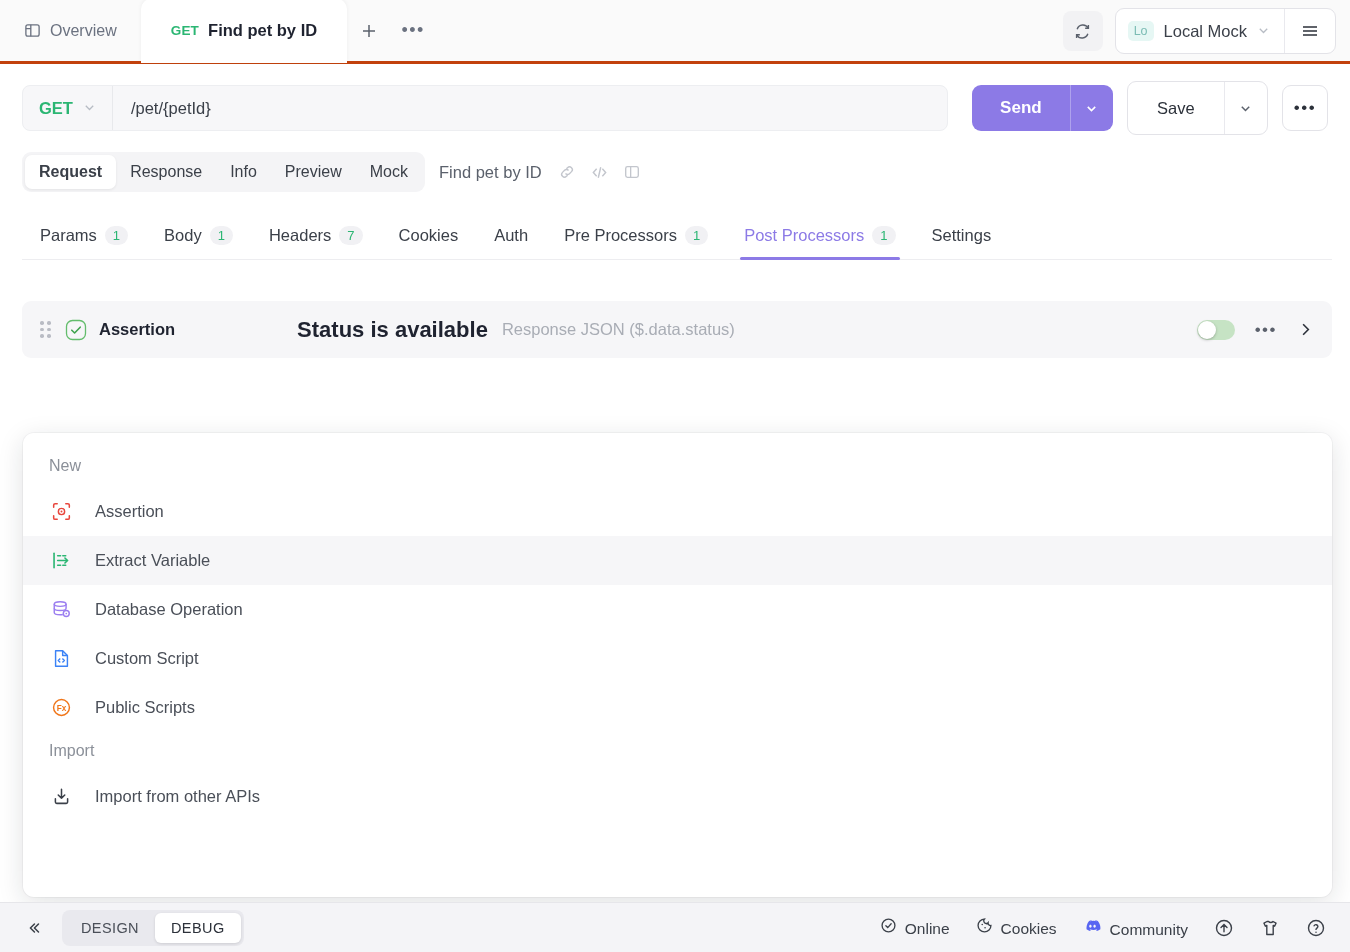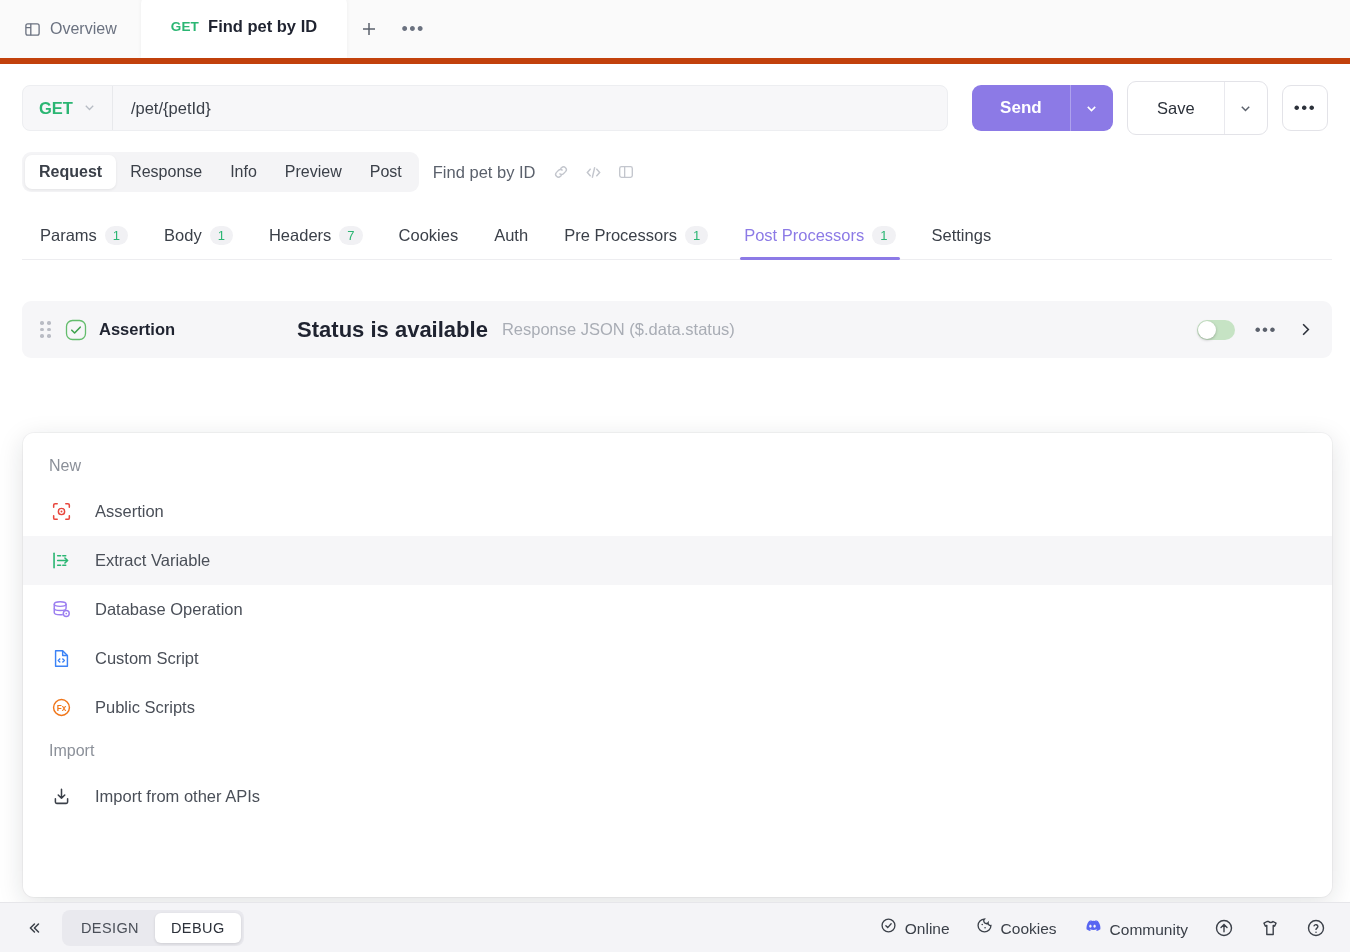--- a/index.html
+++ b/index.html
@@ -7,22 +7,22 @@
     width: 1350px; height: 952px;
     font-family: "Liberation Sans", sans-serif;
     background: #ffffff; overflow: hidden;
     -webkit-font-smoothing: antialiased;
   }
   .app { position: relative; width: 1350px; height: 952px; background: #fff; }
 
   
   .tabbar {
     position: absolute; top: 0; left: 0; width: 1350px; height: 64px;
-    background: #fafafa; border-bottom: 6px solid #c2410c;
-    display: flex; align-items: flex-end;
+    background: #fafafa; border-bottom: 3px solid #c2410c;
+    display: flex; align-items: center;
   }
   .tab {
     display: flex; align-items: center; gap: 9px;
     height: 58px; padding: 0 24px; cursor: pointer;
     font-size: 16px; color: #6b7280; margin-bottom: 0;
   }
   .tab .ovicon { display: flex; align-items: center; }
   .tab.active {
     background: #ffffff; color: #1f2330;
     border-radius: 10px 10px 0 0; height: 64px;
@@ -258,20 +258,45 @@
       <span class="tab-title">Find pet by ID</span>
     </div>
 
     <div class="tab-plus">
       <svg width="20" height="20" viewBox="0 0 20 20" stroke="#5b616c" stroke-width="1.5">
           <path d="M10 4v12M4 10h12"></path>
         </svg>
     </div>
     <div class="tab-more">•••</div>
 
+    <div class="tabbar-right">
+      <div class="refresh-btn">
+        <svg width="19" height="19" viewBox="0 0 20 20" fill="none" stroke="#5b616c" stroke-width="1.5">
+          <path d="M16 6.5A6.3 6.3 0 0 0 4.4 7.6M4 13.5A6.3 6.3 0 0 0 15.6 12.4"></path>
+          <path d="M16.2 3.2v3.4h-3.4M3.8 16.8v-3.4h3.4"></path>
+        </svg>
+      </div>
+      <div class="env-group">
+        <div class="env-sel">
+          <span class="env-chip">Lo</span>
+          <span class="env-name">Local Mock</span>
+          <span class="chev">
+            <svg width="13" height="13" viewBox="0 0 14 14" fill="none" stroke="#b7bcc4" stroke-width="1.4">
+                <path d="M3 5.2L7 9.2l4-4"></path>
+              </svg>
+          </span>
+        </div>
+        <div class="divider"></div>
+        <div class="menu-btn">
+          <svg width="20" height="20" viewBox="0 0 20 20" stroke="#2c313a" stroke-width="1.7">
+              <path d="M3 6h14M3 10h14M3 14h14"></path>
+            </svg>
+        </div>
+      </div>
+    </div>
   </div>
 
   <div class="urlrow">
     <div class="url-input-wrap">
       <div class="method-sel">
         <span class="m">GET</span>
         <span class="chev">
           <svg width="13" height="13" viewBox="0 0 14 14" fill="none" stroke="#b7bcc4" stroke-width="1.4">
               <path d="M3 5.2L7 9.2l4-4"></path>
             </svg>
@@ -302,21 +327,21 @@
 
     <div class="more-btn">•••</div>
   </div>
 
   <div class="subtabs">
     <div class="pillgroup">
       <div class="pill active">Request</div>
       <div class="pill">Response</div>
       <div class="pill">Info</div>
       <div class="pill">Preview</div>
-      <div class="pill">Post</div>
+      <div class="pill">Mock</div>
     </div>
     <div class="subtitle-text">Find pet by ID</div>
     <div class="sub-icons">
       <span>
         <svg width="18" height="18" viewBox="0 0 20 20" fill="none" stroke="#c3c6cd" stroke-width="1.5">
           <path d="M8.3 11.7a3 3 0 0 0 4.4.2l2.3-2.3a3.1 3.1 0 0 0-4.4-4.4l-1.3 1.3"></path>
           <path d="M11.7 8.3a3 3 0 0 0-4.4-.2L5 10.4a3.1 3.1 0 0 0 4.4 4.4l1.3-1.3"></path>
         </svg>
       </span>
       <span>

